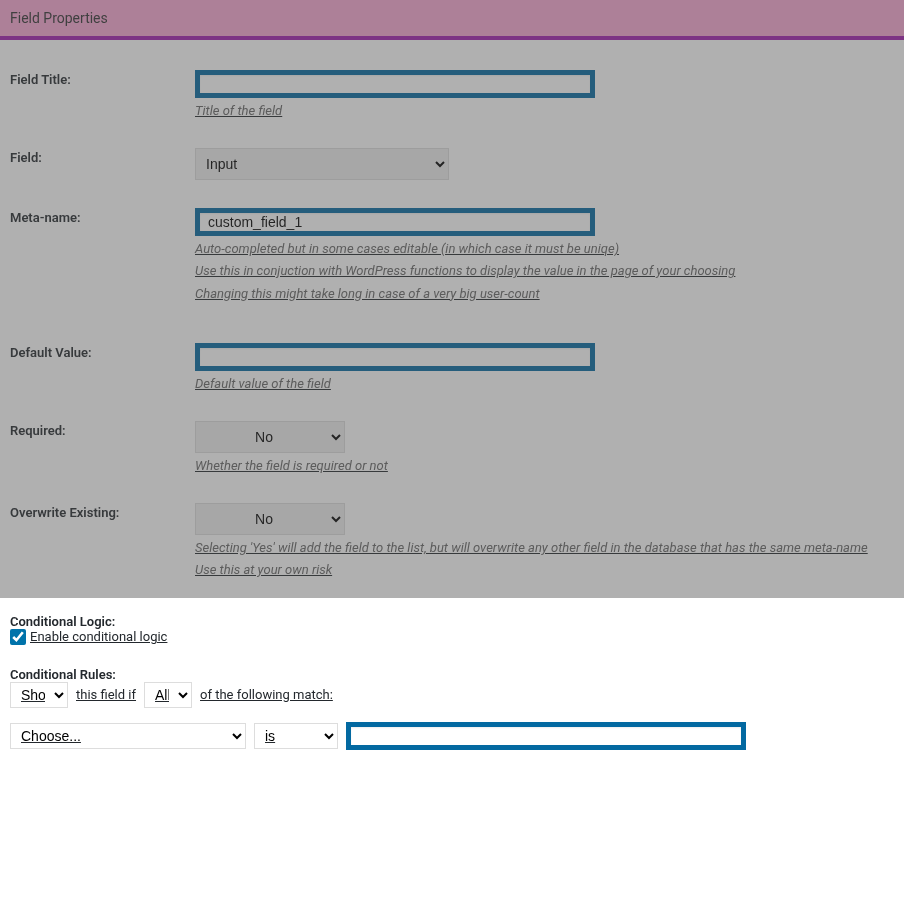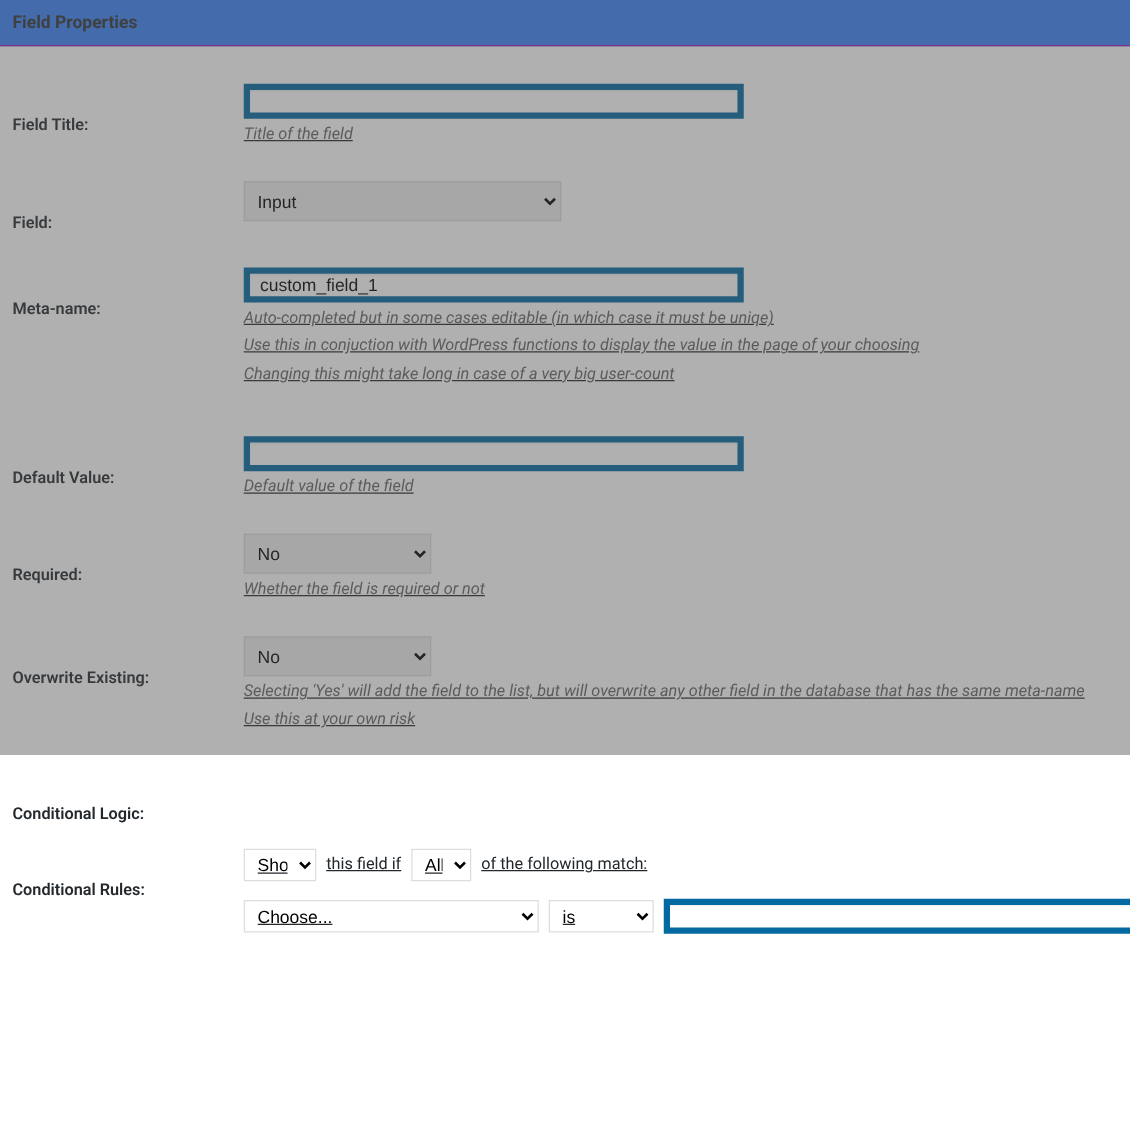--- a/index.html
+++ b/index.html
@@ -21,43 +21,42 @@
       content: "";
       position: absolute;
       top: 0;
       left: 0;
       right: 0;
       bottom: 0;
       background: rgba(80, 80, 80, 0.45);
       pointer-events: none;
     }
     .panel-header {
-      font-weight: 700;
+      font-weight: 400;
       font-size: 14px;
       padding: 10px 10px;
-      border-bottom: 1px solid #a21caf;
-      background: #3b82f6;
+      border-bottom: 4px solid #a21caf;
+      background: #f9a8d4;
       color: #333;
     }
     .form-area {
       padding: 10px 10px 10px 10px;
     }
     .row {
       display: flex;
       align-items: flex-start;
       padding: 8px 0;
     }
     .label-col {
       width: 185px;
       flex-shrink: 0;
       font-weight: 600;
       font-size: 13px;
       color: #23282d;
       padding-top: 2px;
-      margin-top: 24px;
     }
     .input-col {
       flex: 1;
       text-decoration: underline;
     }
     .help {
       font-style: italic;
       color: #666;
       font-size: 13px;
       margin-top: 4px;
@@ -88,27 +87,29 @@
       border: 1px solid #ddd;
       font-size: 14px;
       height: 32px;
       background: #efefef;
     }
     .select-wide {
       width: 254px;
     }
     .select-med {
       width: 150px;
+      text-align: center;
     }
     .bright {
       padding: 10px 10px 18px 10px;
       background: #fff;
     }
     .bright .row {
       padding: 4px 0;
+      flex-direction: column;
     }
     .checkbox-wrap {
       display: flex;
       align-items: center;
       gap: 4px;
     }
     .checkbox-wrap input[type="checkbox"] {
       width: 16px;
       height: 16px;
       accent-color: #0073aa;
@@ -232,20 +233,26 @@
         <div class="help">Selecting 'Yes' will add the field to the list, but will overwrite any other field in the database that has the same meta-name</div>
         <div class="help">Use this at your own risk</div>
       </div>
     </div>
   </div>
 </div>
 
 <div class="bright">
   <div class="row">
     <div class="label-col">Conditional Logic:</div>
+    <div class="input-col">
+      <label class="checkbox-wrap">
+        <input type="checkbox" checked="" style="">
+        <span>Enable conditional logic</span>
+      </label>
+    </div>
   </div>
 
   <div class="spacer-row"></div>
 
   <div class="row">
     <div class="label-col">Conditional Rules:</div>
     <div class="input-col">
       <div class="rules-sentence">
         <select class="small-select">
           <option>Show</option>

